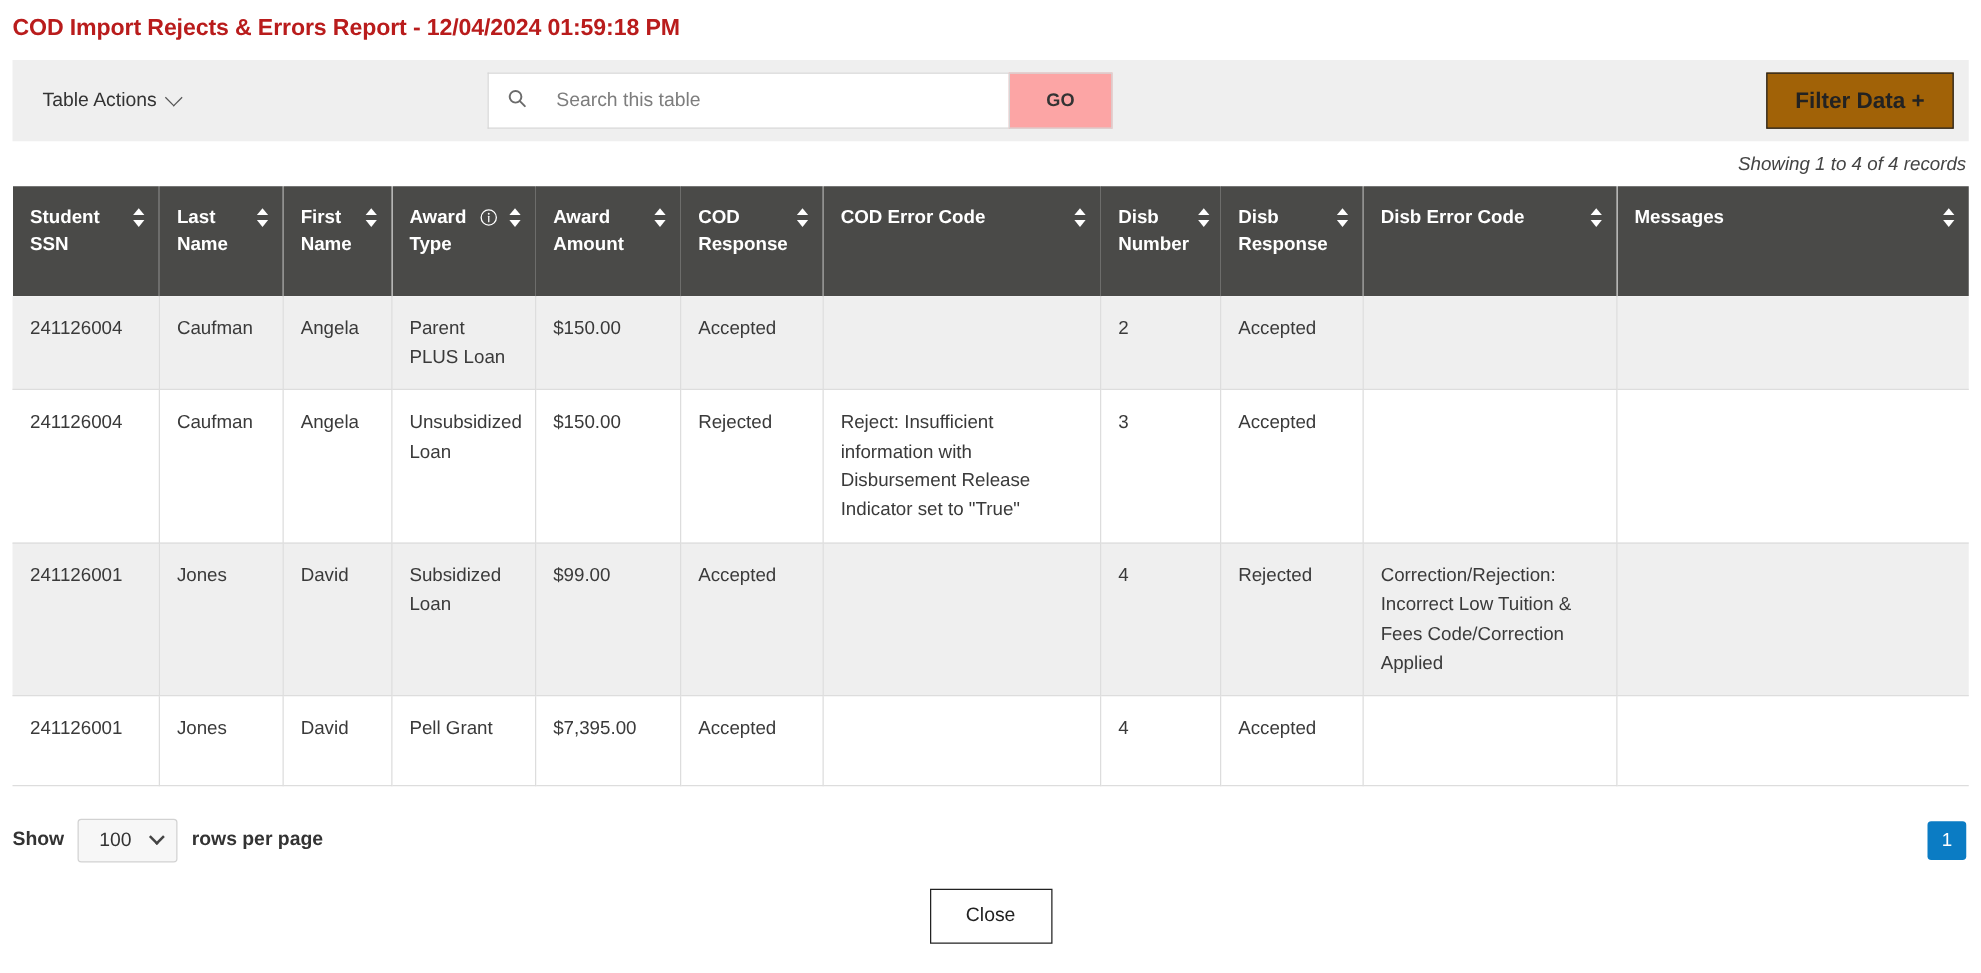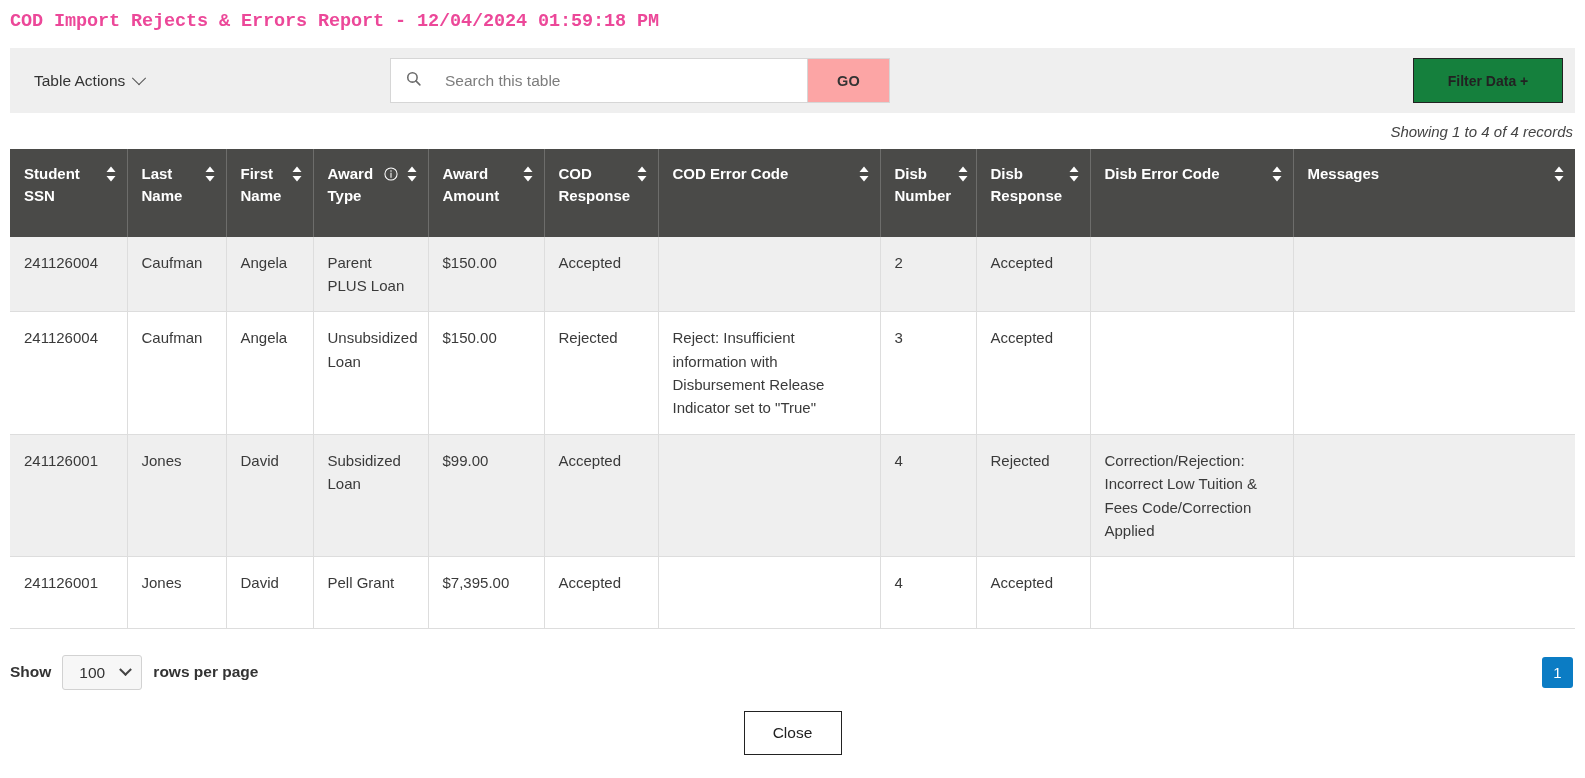--- a/index.html
+++ b/index.html
@@ -20,24 +20,23 @@
   .titlebar {
     display: flex;
     align-items: flex-start;
     justify-content: space-between;
     padding: 11px 14px 0 10px;
     height: 48px;
   }
   .report-title {
     font-size: 18.5px;
     font-weight: bold;
-    color: #ec4899;
+    color: #b91c1c;
     letter-spacing: -0.1px;
     white-space: nowrap;
-    font-family: Liberation Mono, monospace;
   }
   .title-actions {
     display: flex;
     align-items: center;
     gap: 42px;
     padding-top: 1px;
   }
   .title-action {
     display: flex;
     align-items: center;
@@ -112,25 +111,25 @@
     color: #333;
     display: flex;
     align-items: center;
     justify-content: center;
     cursor: pointer;
     letter-spacing: 0.3px;
   }
   .toolbar-spacer { flex: 1; }
   .filter-btn {
     border: 1px solid #222222;
-    background: #15803d;
+    background: #a16207;
     height: 45px;
     min-width: 150px;
     padding: 0 20px;
-    font-size: 14px;
+    font-size: 18px;
     font-weight: bold;
     color: #222;
     display: flex;
     align-items: center;
     justify-content: center;
     cursor: pointer;
   }
   .records-line {
     margin: 0 12px 0 10px;
     text-align: right;

